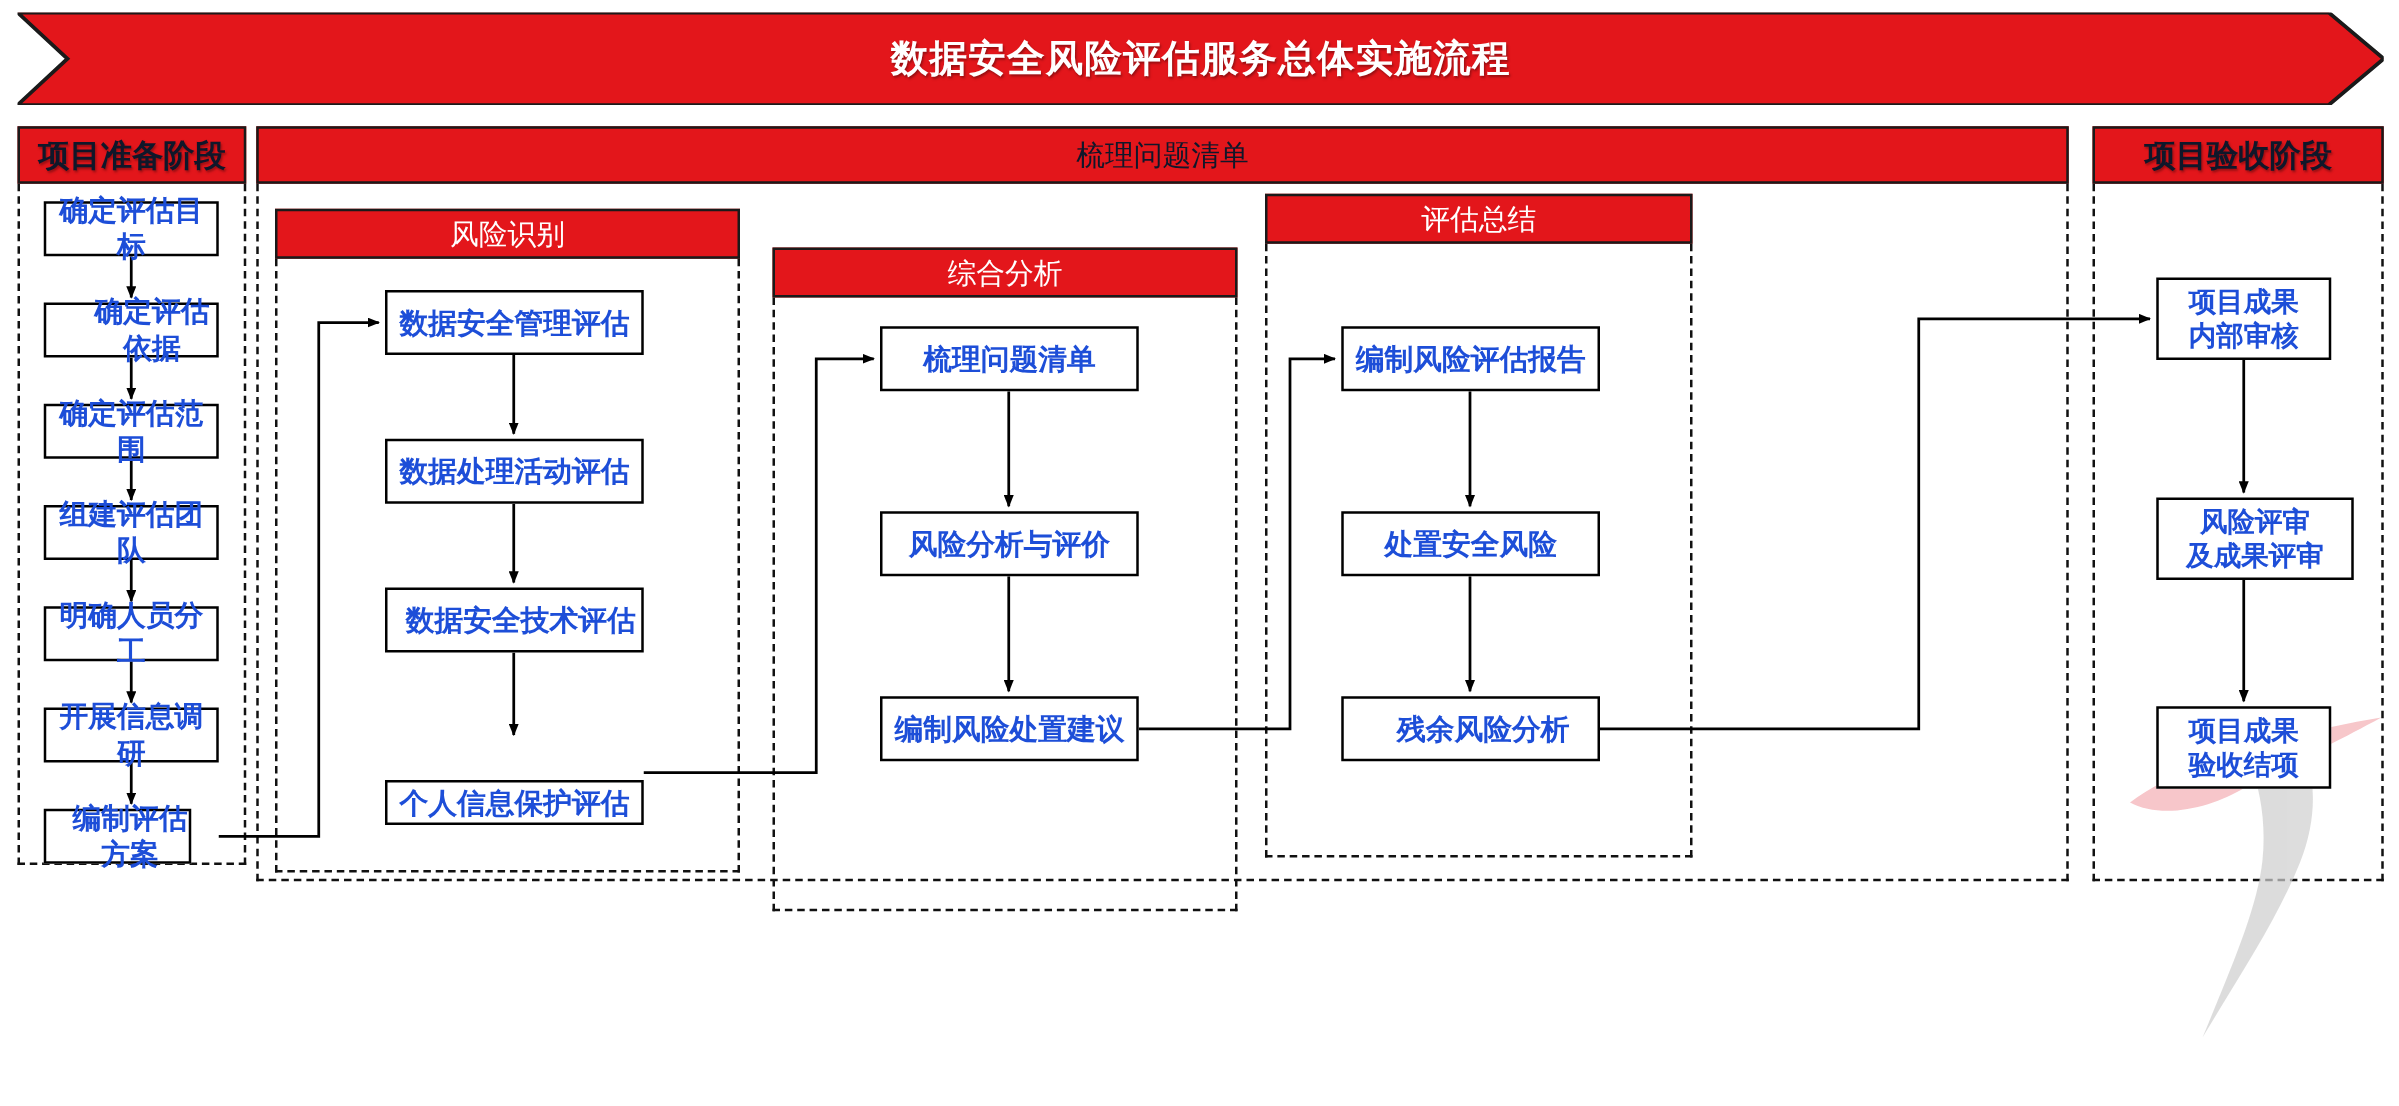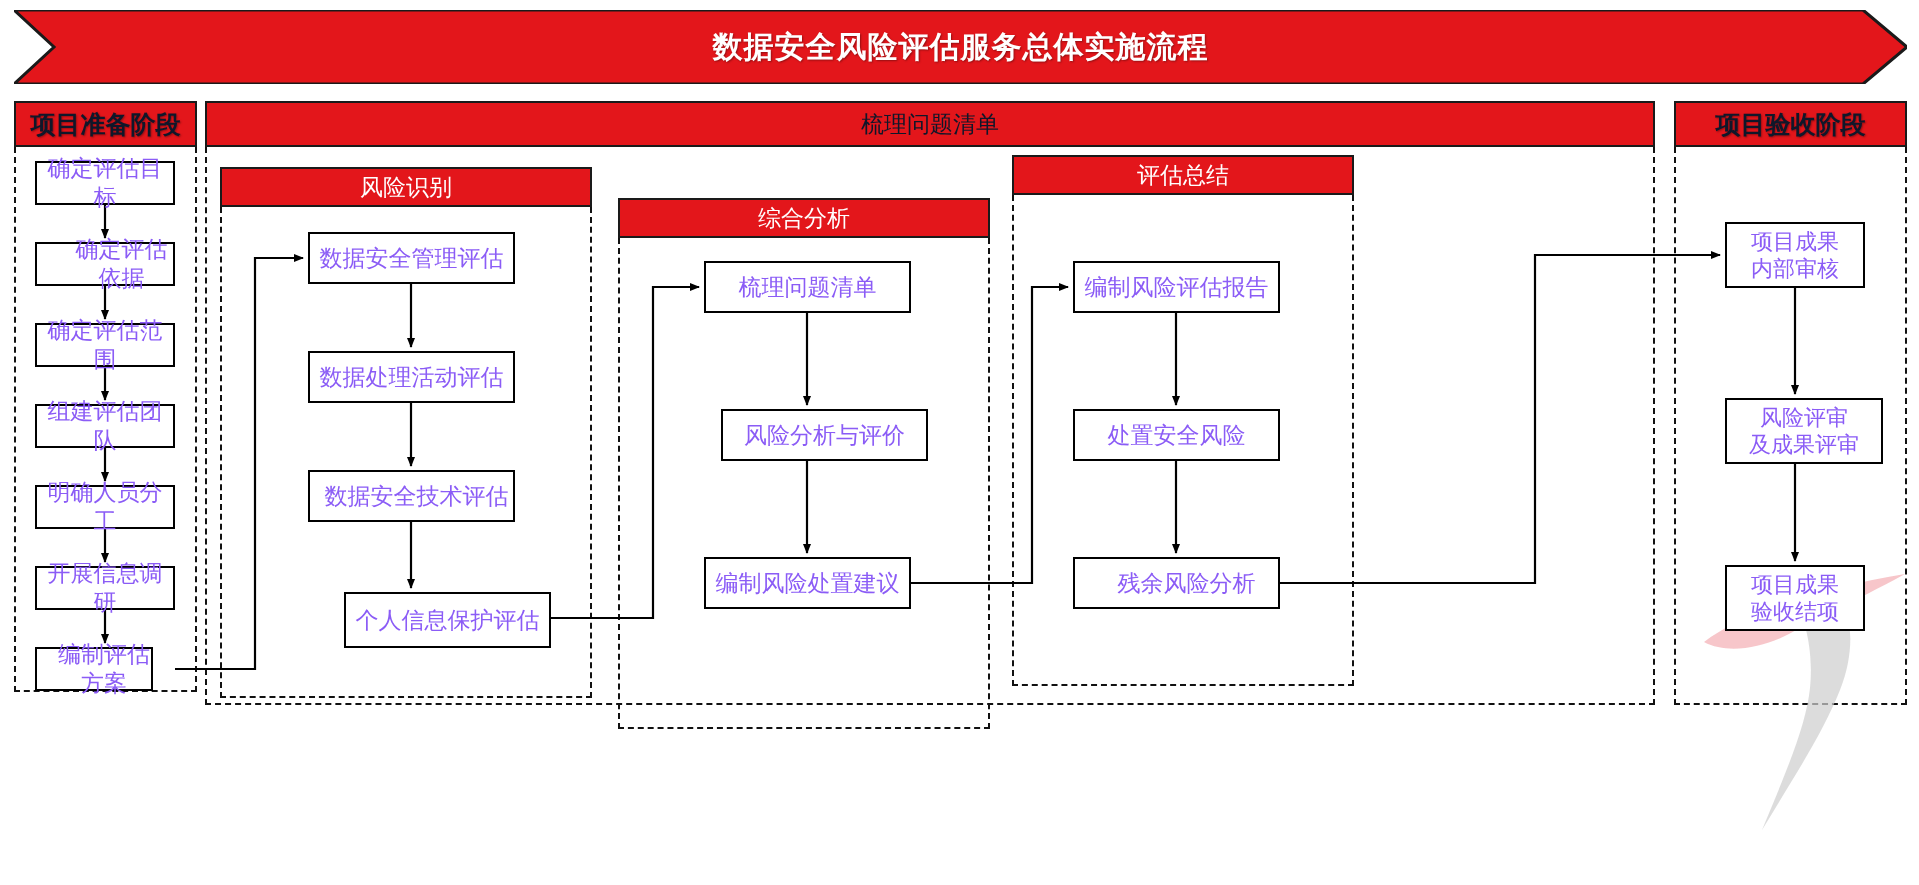--- a/index.html
+++ b/index.html
@@ -34,22 +34,23 @@
     display:flex;align-items:center;justify-content:center;
     font-size:23px;font-weight:normal;box-sizing:border-box;
   }
   .sub-body{border:2px dashed #111;border-top:none;box-sizing:border-box;}
 
   
   .node{
     position:absolute;box-sizing:border-box;
     border:2px solid #000;background:#fff;
     display:flex;align-items:center;justify-content:center;text-align:center;
-    color:#8b5cf6;font-size:23px;line-height:1.25;white-space:pre-line;
+    color:#1d4ed8;font-size:23px;line-height:1.25;white-space:pre-line;
     z-index:5;
+    font-weight:bold;
   }
   .node.small{font-size:22px;}
 
   
   #links{position:absolute;left:0;top:0;width:1919px;height:885px;pointer-events:none;z-index:3;}
 
   
   #watermark{position:absolute;left:1700px;top:530px;width:210px;height:330px;z-index:1;opacity:.95;}
 </style>
 </head>
@@ -82,28 +83,28 @@
     <div class="phase-body" style="width:1450px;height:558px;"></div>
   </div>
 
   <div class="sub" style="left:220px;top:155px;width:372px;height:531px;margin-top:12px;">
     <div class="sub-head" style="width:372px;height:40px;">风险识别</div>
     <div class="sub-body" style="width:372px;height:491px;"></div>
   </div>
   <div class="node" style="left:308px;top:232px;width:207px;height:52px;">数据安全管理评估</div>
   <div class="node" style="left:308px;top:351px;width:207px;height:52px;">数据处理活动评估</div>
   <div class="node" style="left:308px;top:470px;width:207px;height:52px;padding-left:10px;">数据安全技术评估</div>
-  <div class="node" style="left:308px;top:592px;width:207px;height:56px;margin-left:36px;">个人信息保护评估</div>
+  <div class="node" style="left:308px;top:624px;width:207px;height:36px;">个人信息保护评估</div>
 
   <div class="sub" style="left:618px;top:155px;width:372px;height:531px;">
     <div class="sub-head" style="width:372px;height:40px;margin-top:43px;">综合分析</div>
     <div class="sub-body" style="width:372px;height:491px;"></div>
   </div>
   <div class="node" style="left:704px;top:261px;width:207px;height:52px;">梳理问题清单</div>
-  <div class="node" style="left:704px;top:409px;width:207px;height:52px;margin-left:17px;">风险分析与评价</div>
+  <div class="node" style="left:704px;top:409px;width:207px;height:52px;">风险分析与评价</div>
   <div class="node" style="left:704px;top:557px;width:207px;height:52px;">编制风险处置建议</div>
 
   <div class="sub" style="left:1012px;top:155px;width:342px;height:531px;">
     <div class="sub-head" style="width:342px;height:40px;">评估总结</div>
     <div class="sub-body" style="width:342px;height:491px;"></div>
   </div>
   <div class="node" style="left:1073px;top:261px;width:207px;height:52px;">编制风险评估报告</div>
   <div class="node" style="left:1073px;top:409px;width:207px;height:52px;">处置安全风险</div>
   <div class="node" style="left:1073px;top:557px;width:207px;height:52px;padding-left:20px;">残余风险分析</div>
 

